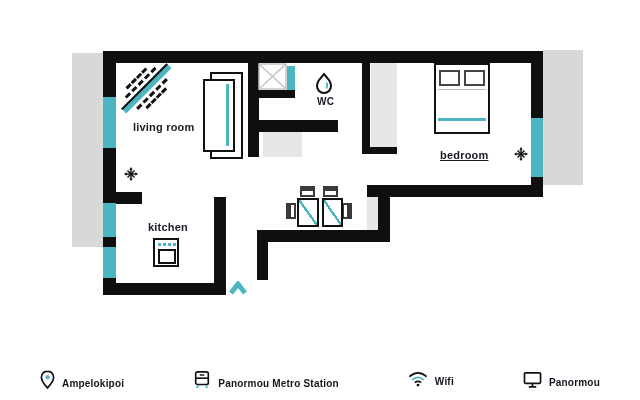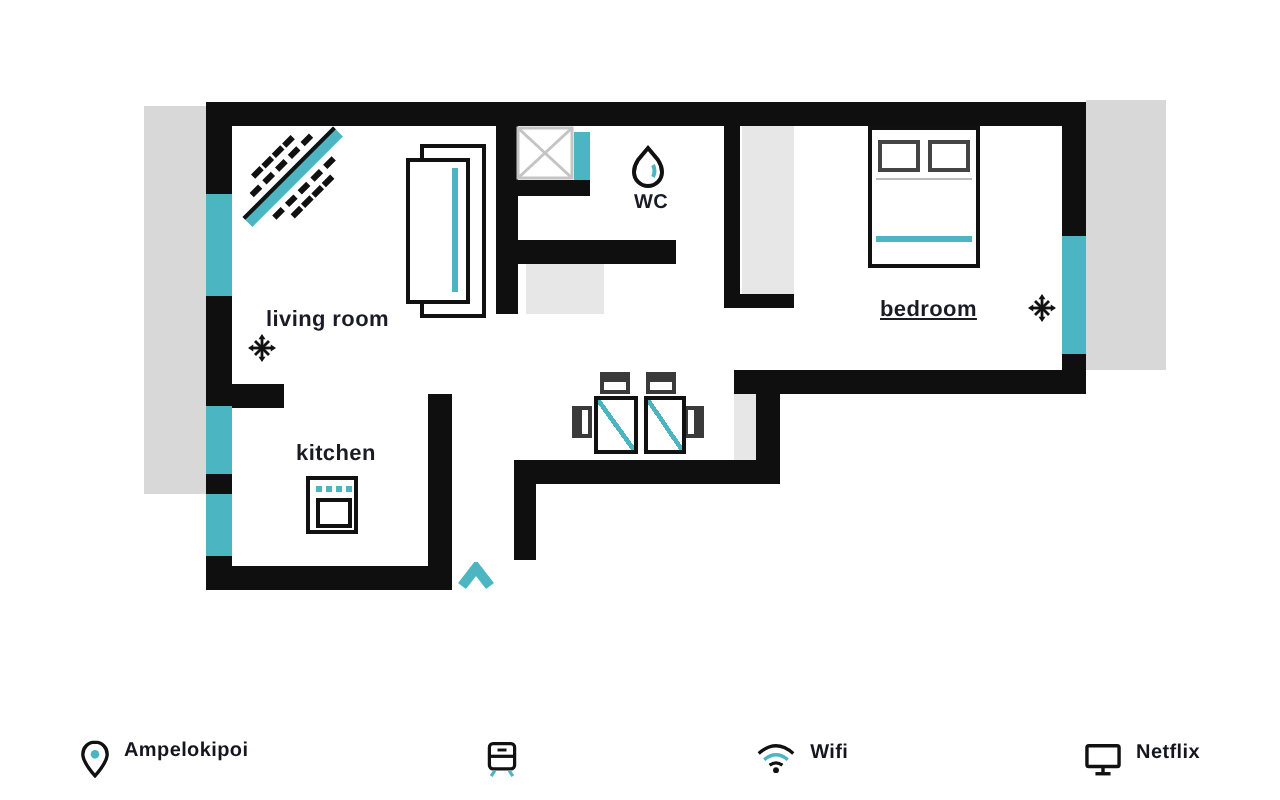--- a/index.html
+++ b/index.html
@@ -11,21 +11,21 @@
   .gl{position:absolute;background:#e7e7e7;}
   .abs{position:absolute;}
   .lbl{position:absolute;font-weight:bold;color:#1b1b26;font-size:11px;letter-spacing:.2px;white-space:nowrap;}
   .dash{height:0;border-top:3px dashed #111;}
   .furn{position:absolute;border:2px solid #111;background:#fff;box-sizing:border-box;}
   .chair{position:absolute;border:2px solid #3a3a3a;background:#fff;box-sizing:border-box;}
   .tbl{position:absolute;border:2px solid #111;box-sizing:border-box;
        background:linear-gradient(to top right,#fff 46%,#4bb6c2 46%,#4bb6c2 54%,#fff 54%);}
   #footer{position:absolute;left:0;top:364px;width:640px;height:30px;display:flex;
           align-items:center;justify-content:space-between;padding:0 40px;box-sizing:border-box;}
-  .fitem{display:flex;align-items:flex-start;gap:7px;}
+  .fitem{display:flex;align-items:flex-end;gap:7px;}
   .flabel{font-size:10px;font-weight:bold;color:#15151f;letter-spacing:.2px;white-space:nowrap;}
 </style>
 </head>
 <body>
 
 <div id="stage">
 
   <div class="g" style="left:72px;top:53px;width:31px;height:194px;"></div>
   <div class="g" style="left:543px;top:50px;width:40px;height:135px;"></div>
   <div class="gl" style="left:263px;top:132px;width:39px;height:25px;"></div>
@@ -141,21 +141,21 @@
       </g>
     </svg>
   </div>
 
   <div class="abs" style="left:229px;top:281px;width:18px;height:14px;">
     <svg width="18" height="14" viewBox="0 0 18 14">
       <polyline points="2,12 9,3 16,12" fill="none" stroke="#4bb6c2" stroke-width="5"></polyline>
     </svg>
   </div>
 
-  <div class="lbl" style="left:133px;top:121px;margin-top:33px;">living room</div>
+  <div class="lbl" style="left:133px;top:121px;">living room</div>
   <div class="lbl" style="left:148px;top:221px;text-align:center;">kitchen</div>
   <div class="lbl" style="left:317px;top:96px;font-size:10px;">WC</div>
   <div class="lbl" style="left:440px;top:149px;text-decoration:underline;">bedroom</div>
 
   <div id="footer">
 
     <div class="fitem">
       <svg width="15" height="19" viewBox="0 0 16 20">
         <path d="M8 1 C4.2 1 1.5 4 1.5 7.5 C1.5 12 8 19 8 19 C8 19 14.5 12 14.5 7.5 C14.5 4 11.8 1 8 1 Z" fill="none" stroke="#111" stroke-width="1.8"></path>
         <circle cx="8" cy="7.5" r="2.3" fill="#4bb6c2"></circle>
@@ -164,37 +164,38 @@
     </div>
 
     <div class="fitem">
       <svg width="18" height="19" viewBox="0 0 20 21">
         <rect x="3" y="2" width="14" height="14" rx="2" fill="none" stroke="#111" stroke-width="1.8"></rect>
         <line x1="3" y1="9" x2="17" y2="9" stroke="#111" stroke-width="1.8"></line>
         <line x1="7.5" y1="5.5" x2="12.5" y2="5.5" stroke="#111" stroke-width="1.6"></line>
         <line x1="6" y1="17" x2="4" y2="20" stroke="#4bb6c2" stroke-width="1.8"></line>
         <line x1="14" y1="17" x2="16" y2="20" stroke="#4bb6c2" stroke-width="1.8"></line>
       </svg>
+      <span class="flabel">Panormou Metro Station</span>
     </div>
 
     <div class="fitem">
       <svg width="20" height="16" viewBox="0 0 22 17">
         <path d="M1.5 6 Q11 -2.5 20.5 6" fill="none" stroke="#111" stroke-width="1.8"></path>
         <path d="M4.5 9.5 Q11 4 17.5 9.5" fill="none" stroke="#4bb6c2" stroke-width="1.8"></path>
         <path d="M7.5 12.5 Q11 9.8 14.5 12.5" fill="none" stroke="#111" stroke-width="1.8"></path>
         <circle cx="11" cy="15.2" r="1.6" fill="#111"></circle>
       </svg>
       <span class="flabel">Wifi</span>
     </div>
 
     <div class="fitem">
       <svg width="19" height="17" viewBox="0 0 20 18">
         <rect x="1.5" y="2" width="17" height="11" rx="1" fill="none" stroke="#111" stroke-width="1.8"></rect>
         <line x1="10" y1="13" x2="10" y2="16" stroke="#111" stroke-width="1.8"></line>
         <line x1="6" y1="16.8" x2="14" y2="16.8" stroke="#111" stroke-width="1.8"></line>
       </svg>
-      <span class="flabel">Netflix</span>
+      <span class="flabel">Panormou</span>
     </div>
 
 
 
   </div>
 </div>
 
 </body></html>

